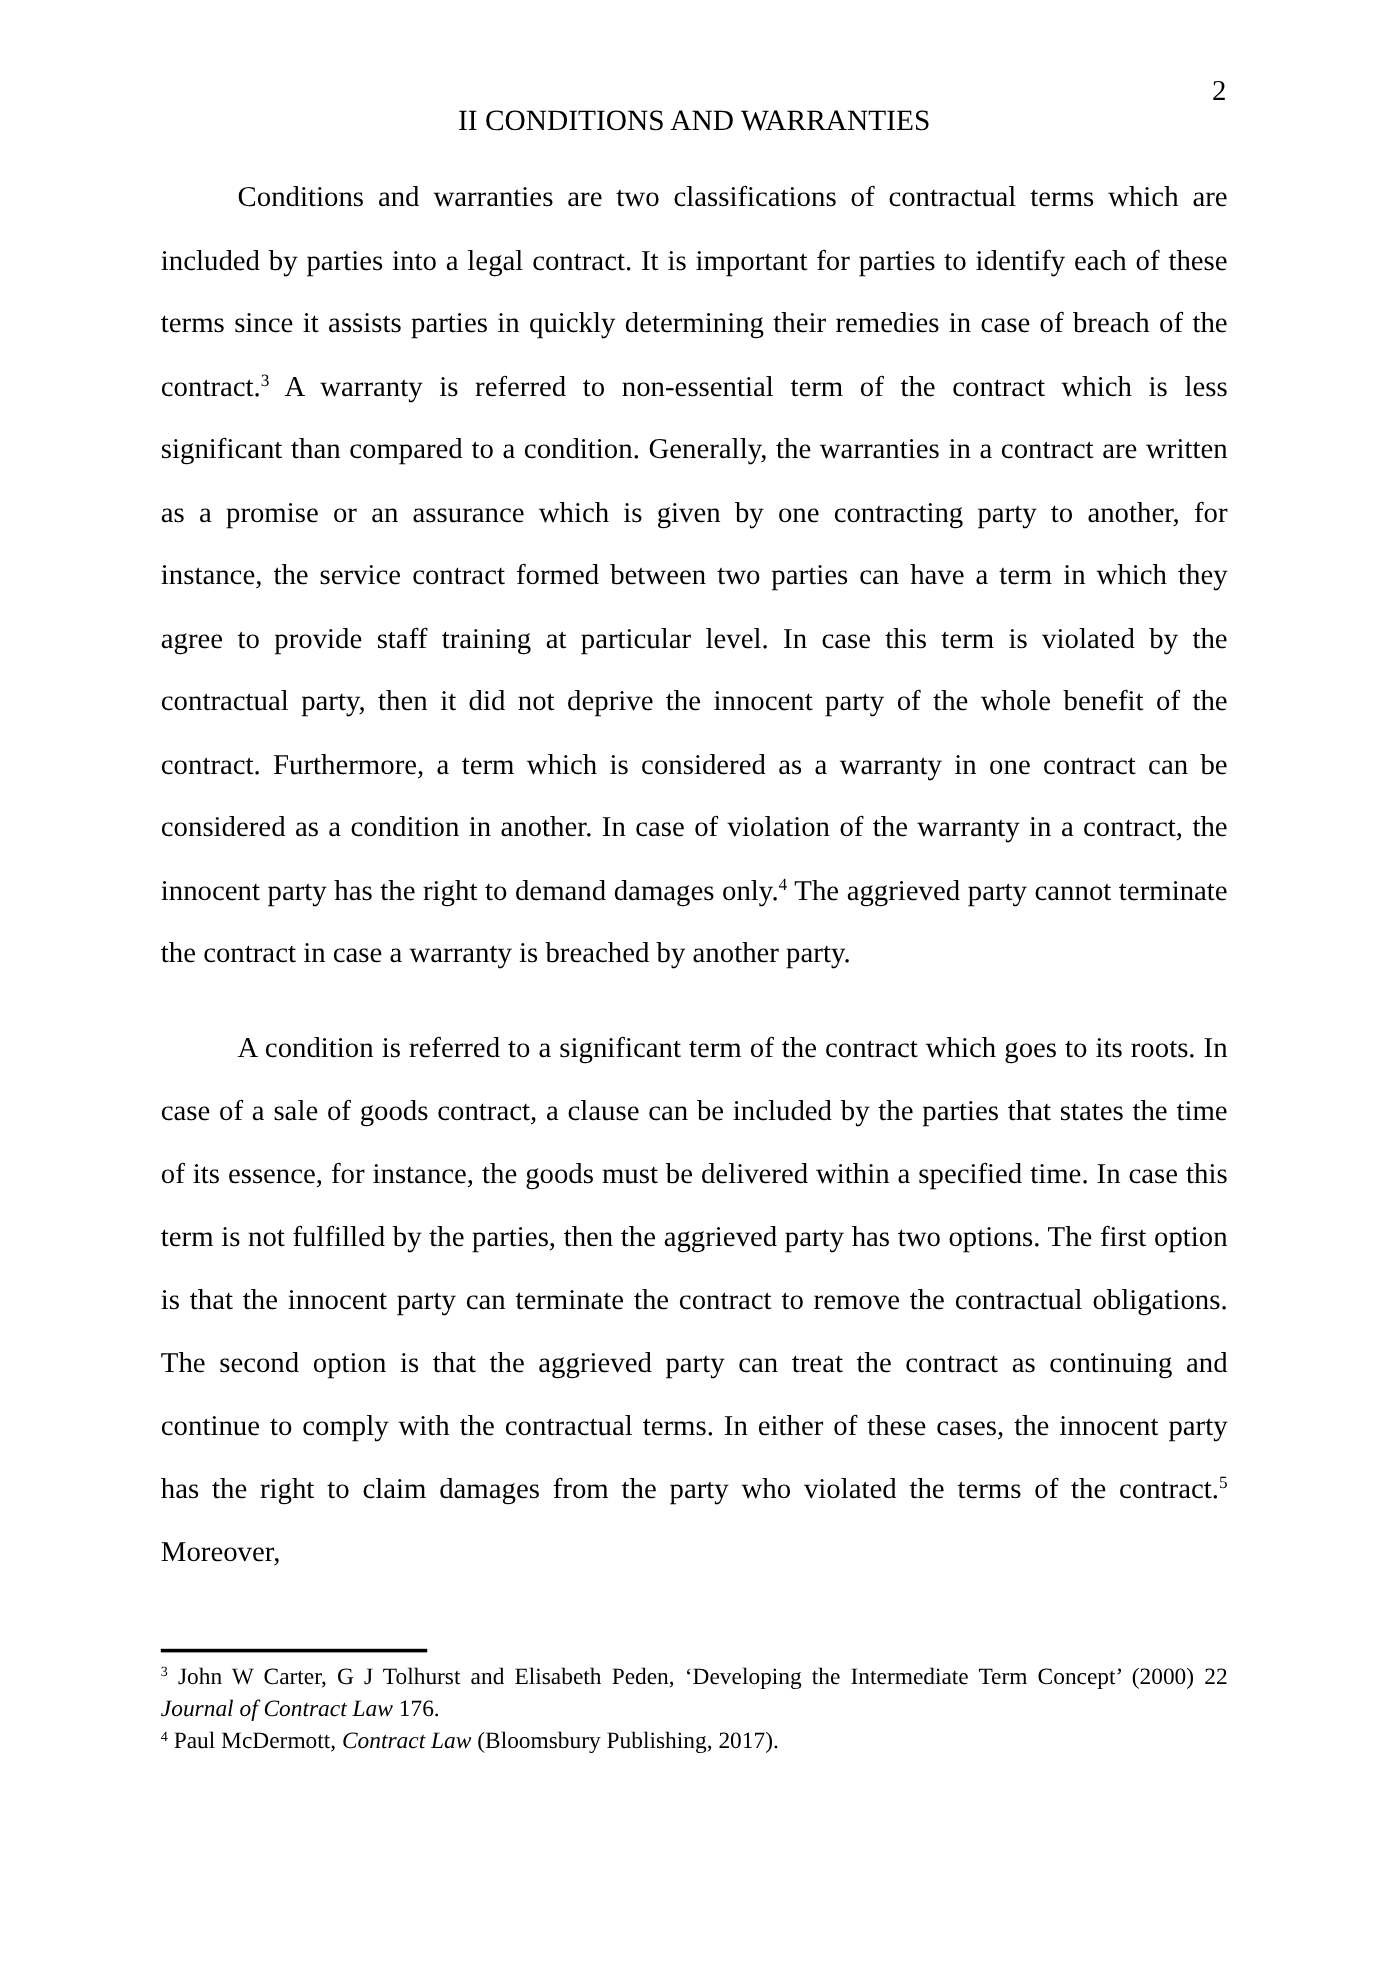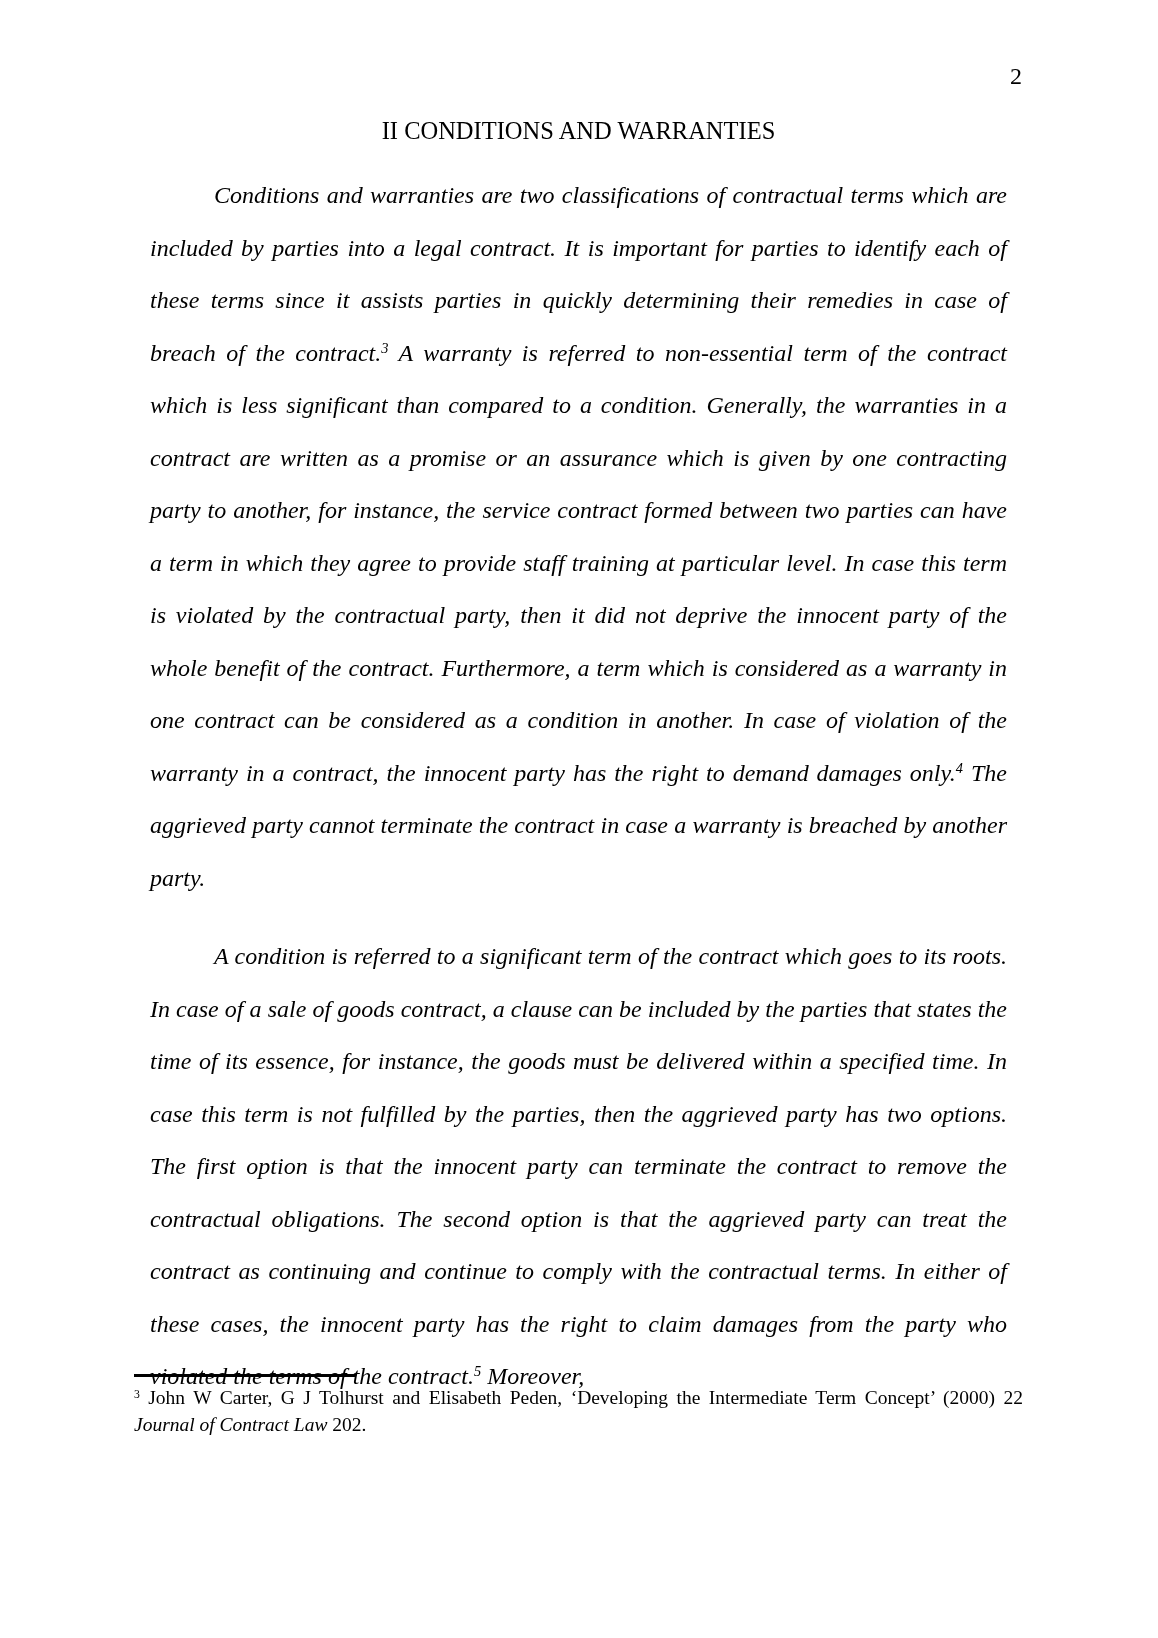--- a/index.html
+++ b/index.html
@@ -18,37 +18,36 @@
     overflow: hidden;
   }
   .page-number {
     position: absolute;
     top: 62px;
     right: 136px;
     font-size: 24px;
     line-height: 28px;
   }
   .content {
-    padding: 116px 135px 0 134px;
+    padding: 86px 135px 0 134px;
   }
   .doc-title {
     margin: 0;
     font-size: 24.5px;
     font-weight: 400;
     text-align: center;
     line-height: 29px;
     white-space: nowrap;
   }
   p.body-para {
-    margin: 16px;
+    margin: 0;
     font-size: 24px;
     line-height: 52.5px;
     text-align: justify;
     text-indent: 64px;
-    font-style: italic;
   }
   p.body-para.first {
     margin-top: 24px;
   }
   p.body-para.second {
     margin-top: 26px;
   }
   sup.fn-ref {
     font-size: 0.6em;
     line-height: 0;
@@ -90,19 +89,20 @@
     <p class="body-para first"><span>Conditions and warranties are two classifications of contractual terms which are included by parties into a legal contract. It is important for parties to identify each of these terms since it assists parties in quickly determining their remedies in case of breach of the contract.</span><sup class="fn-ref">3</sup><span> A warranty is referred to non-essential term of the contract which is less significant than compared to a condition. Generally, the warranties in a contract are written as a promise or an assurance which is given by one contracting party to another, for instance, the service contract formed between two parties can have a term in which they agree to provide staff training at particular level. In case this term is violated by the contractual party, then it did not deprive the innocent party of the whole benefit of the contract. Furthermore, a term which is considered as a warranty in one contract can be considered as a condition in another. In case of violation of the warranty in a contract, the innocent party has the right to demand damages only.</span><sup class="fn-ref">4</sup><span> The aggrieved party cannot terminate the contract in case a warranty is breached by another party.</span></p>
 
     <p class="body-para second"><span>A condition is referred to a significant term of the contract which goes to its roots. In case of a sale of goods contract, a clause can be included by the parties that states the time of its essence, for instance, the goods must be delivered within a specified time. In case this term is not fulfilled by the parties, then the aggrieved party has two options. The first option is that the innocent party can terminate the contract to remove the contractual obligations. The second option is that the aggrieved party can treat the contract as continuing and continue to comply with the contractual terms. In either of these cases, the innocent party has the right to claim damages from the party who violated the terms of the contract.</span><sup class="fn-ref">5</sup><span> Moreover,</span></p>
 
   </div>
 
   <div class="footnote-area">
 
     <div class="fn-separator"></div>
 
-    <p class="footnote"><sup class="fn-ref">3</sup><span> John W Carter, G J Tolhurst and Elisabeth Peden, ‘Developing the Intermediate Term Concept’ (2000) 22 </span><i>Journal of Contract Law</i><span> 202.</span></p>
+    <p class="footnote"><sup class="fn-ref">3</sup><span> John W Carter, G J Tolhurst and Elisabeth Peden, ‘Developing the Intermediate Term Concept’ (2000) 22 </span><i>Journal of Contract Law</i><span> 176.</span></p>
 
+    <p class="footnote"><sup class="fn-ref">4</sup><span> Paul McDermott, </span><i>Contract Law</i><span> (Bloomsbury Publishing, 2017).</span></p>
 
 
   </div>
 
 </div>
 
 </body></html>

